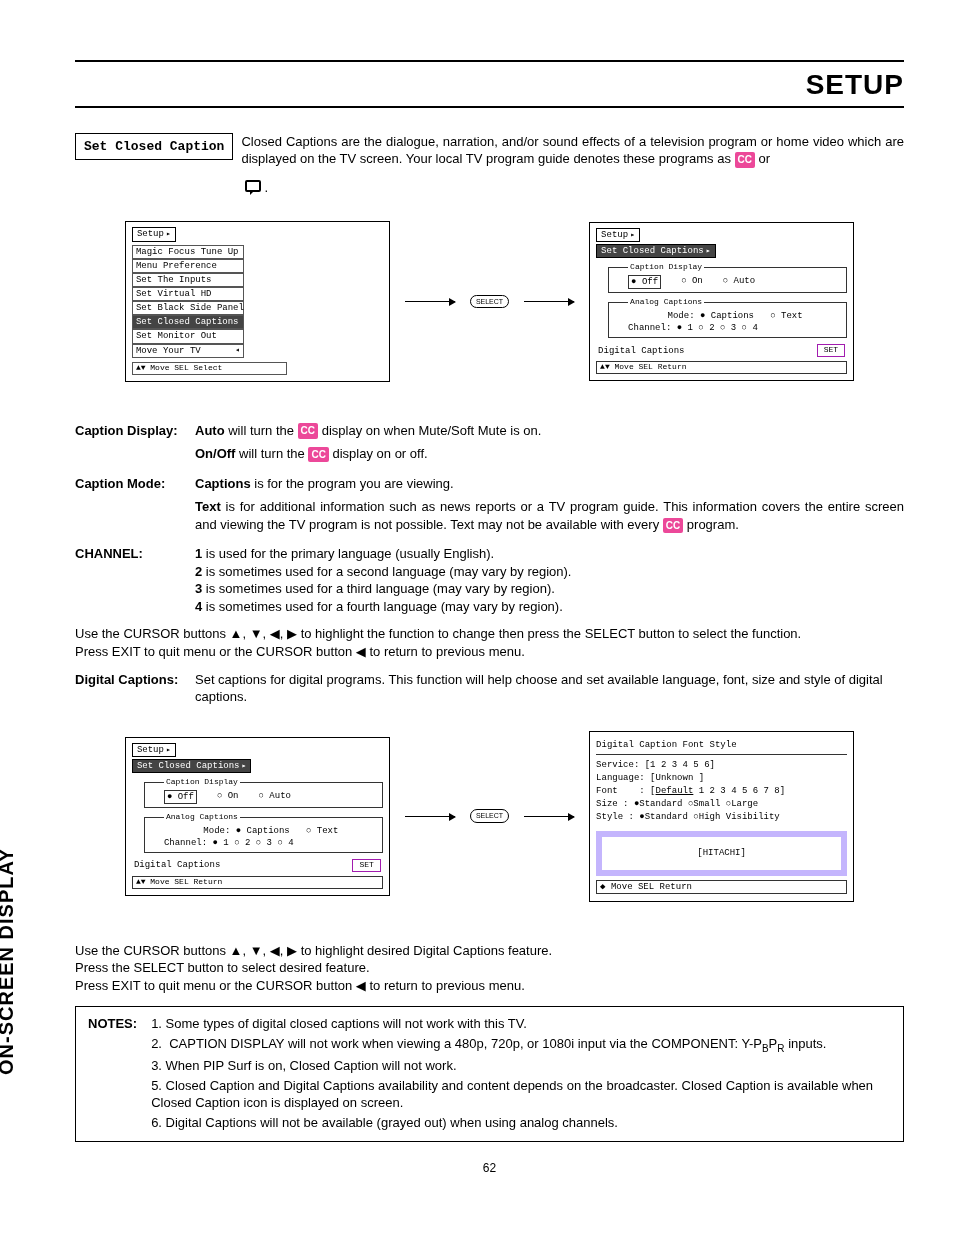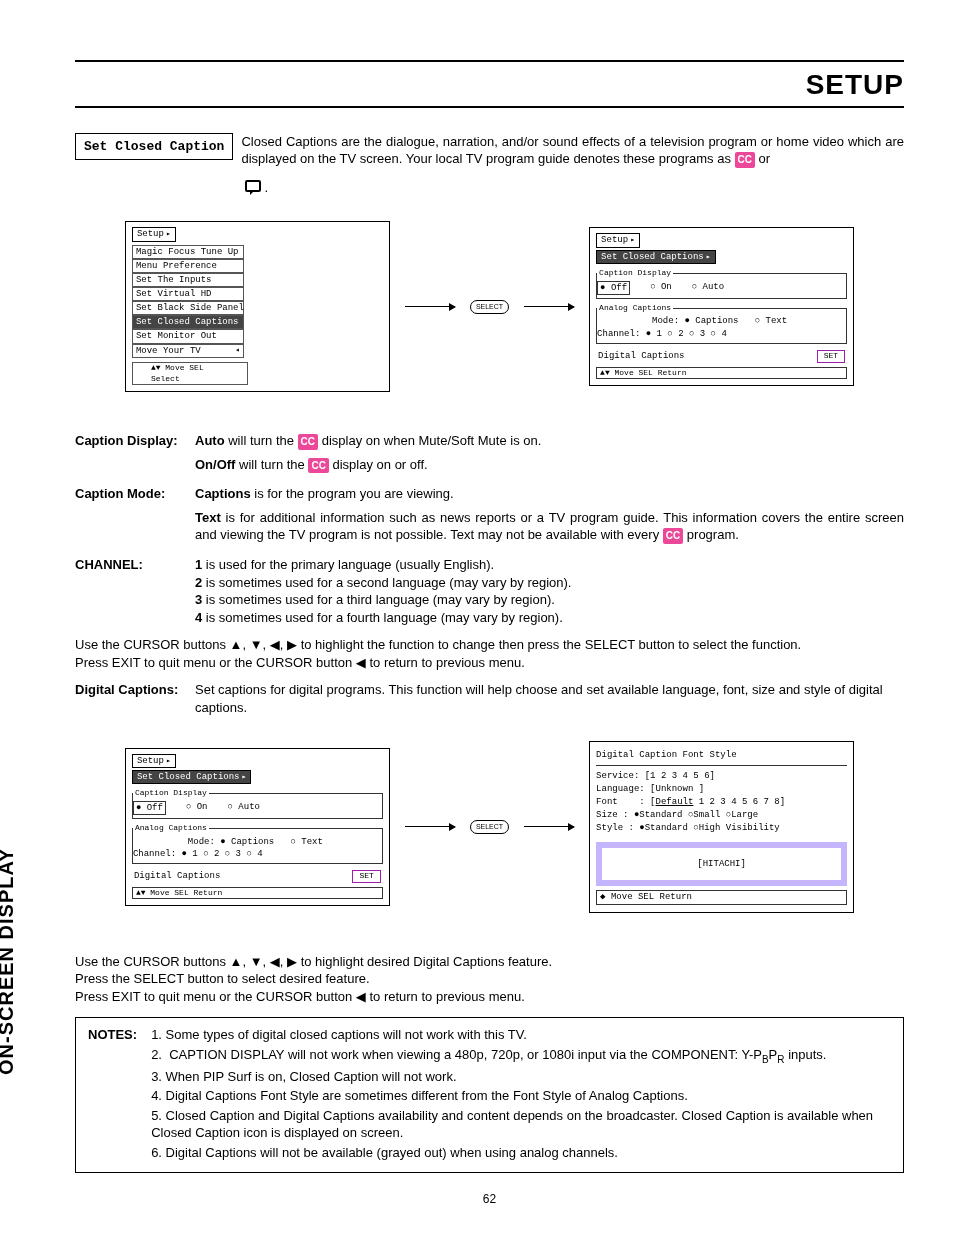--- a/index.html
+++ b/index.html
@@ -85,26 +85,26 @@
   .menu-item {
     border: 1px solid #555;
     padding: 0 3px;
     font-size: 9px;
     margin-bottom: 0;
     width: 112px;
     white-space: nowrap;
   }
   .menu-item.hl { background: #444; color: #fff; }
   .menu-item .arr { float: right; font-size: 8px; }
-  .footer-hint { margin-top: 4px; border: 1px solid #555; padding: 0 18px; width: 116px; font-size: 8px; }
+  .footer-hint { margin-top: 4px; border: 1px solid #555; padding: 0 3px; width: 155px; font-size: 8px; }
   .footer-hint2 { margin-top: 4px; font-size: 8px; }
   fieldset.grp {
     border: 1px solid #333;
-    margin: 4px 0 2px 0;
-    padding: 2px 4px 3px 0;
+    margin: 4px 0 2px 12px;
+    padding: 2px 4px 3px 19px;
     font-size: 9px;
   }
   fieldset.grp legend { font-size: 8px; padding: 0 2px; }
   .row-opts { display: flex; gap: 20px; font-size: 9px; }
   .radio { display: inline-block; }
   .radio::before { content: "○ "; }
   .radio.sel::before { content: "● "; }
   .radio.selbox { border: 1px solid #333; padding: 0 2px; }
   .dc-row { display: flex; justify-content: space-between; align-items: center; margin: 6px 2px 2px 2px; font-size: 9px; }
   .set-btn { border: 1px solid #a21caf; padding: 0 6px; font-size: 8px; }
@@ -313,20 +313,19 @@
   <span>Press the SELECT button to select desired feature.</span><br>
   <span>Press EXIT to quit menu or the CURSOR button ◀ to return to previous menu.</span>
 </p>
 
 <div class="notes-box">
   <div class="notes-label">NOTES:</div>
   <div class="notes-list">
     <div>1.  Some types of digital closed captions will not work with this TV.</div>
     <div>2.&nbsp;&nbsp;CAPTION DISPLAY will not work when viewing a 480p, 720p, or 1080i input via the COMPONENT: Y-P<span class="sub">B</span>P<span class="sub">R</span> inputs.</div>
     <div>3.  When PIP Surf is on, Closed Caption will not work.</div>
-    <div>4.  Digital Captions Font Style are sometimes different from the Font Style of Analog Captions.</div>
     <div>5.  Closed Caption and Digital Captions availability and content depends on the broadcaster.  Closed Caption is available when Closed Caption icon is displayed on screen.</div>
     <div>6.  Digital Captions will not be available (grayed out) when using analog channels.</div>
   </div>
 </div>
 
 <div class="side-tab">ON-SCREEN DISPLAY</div>
 <div class="pnum">62</div>
 
 </body></html>

